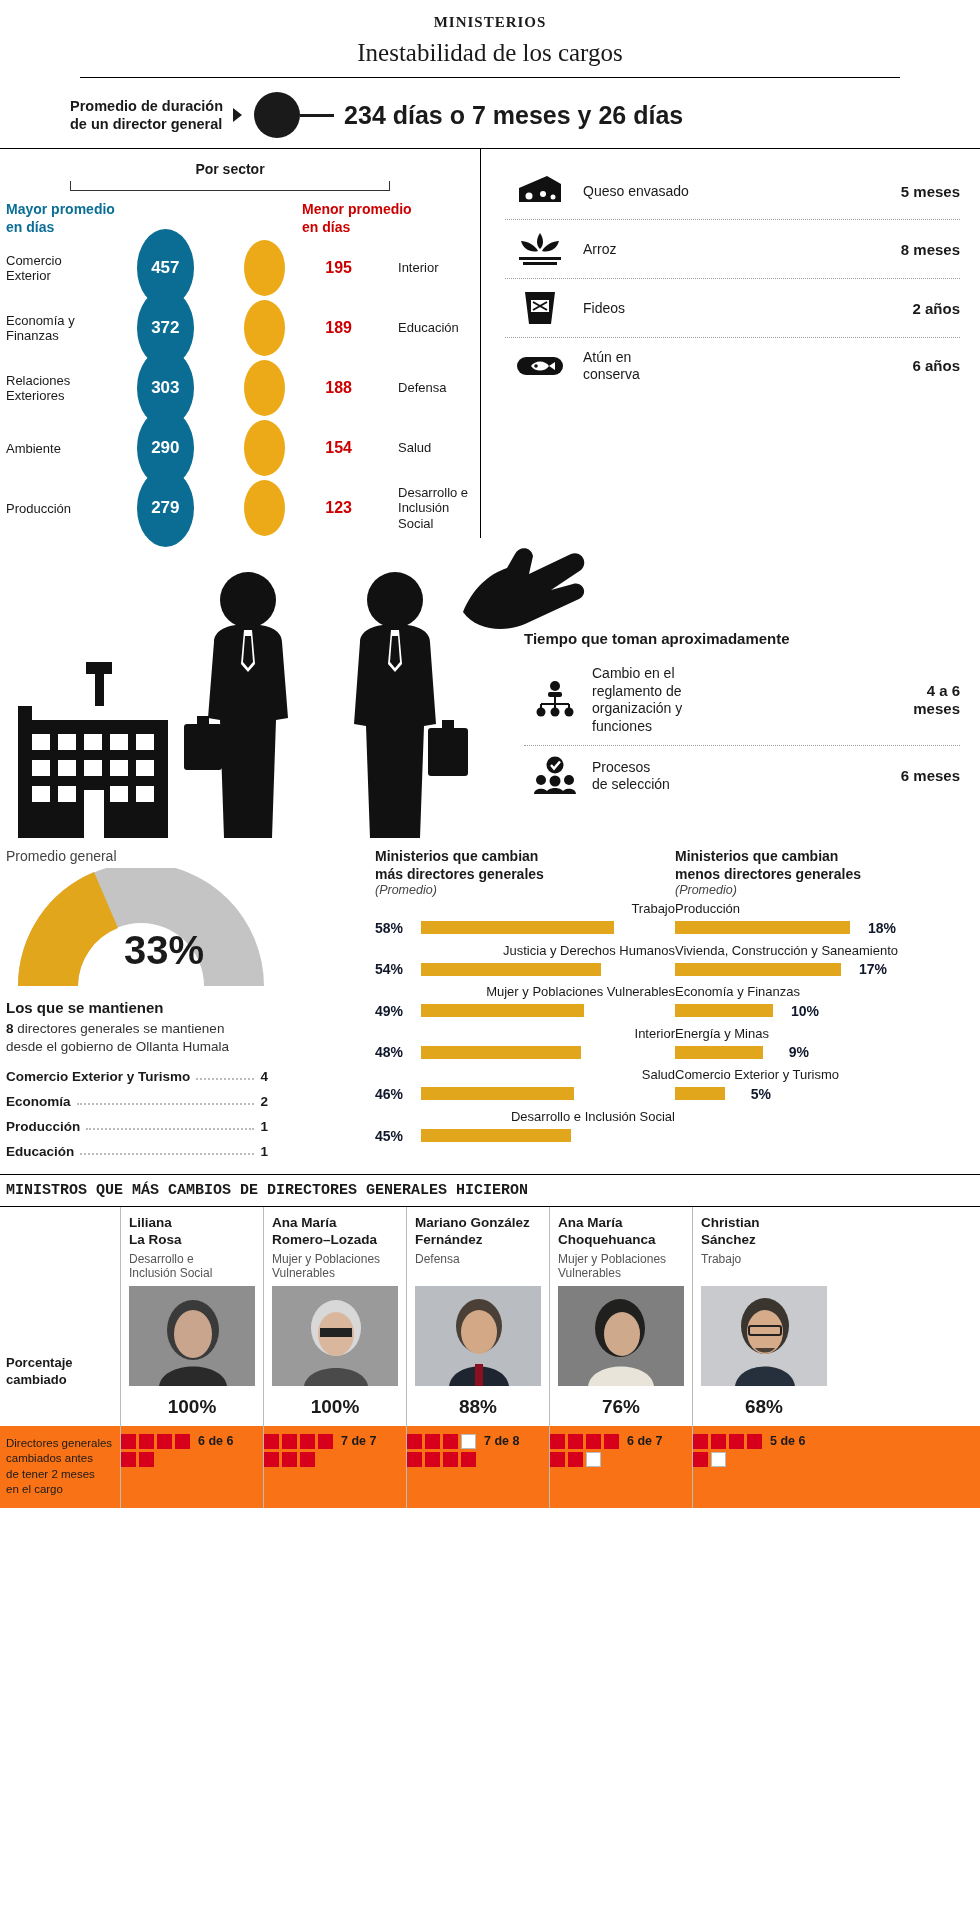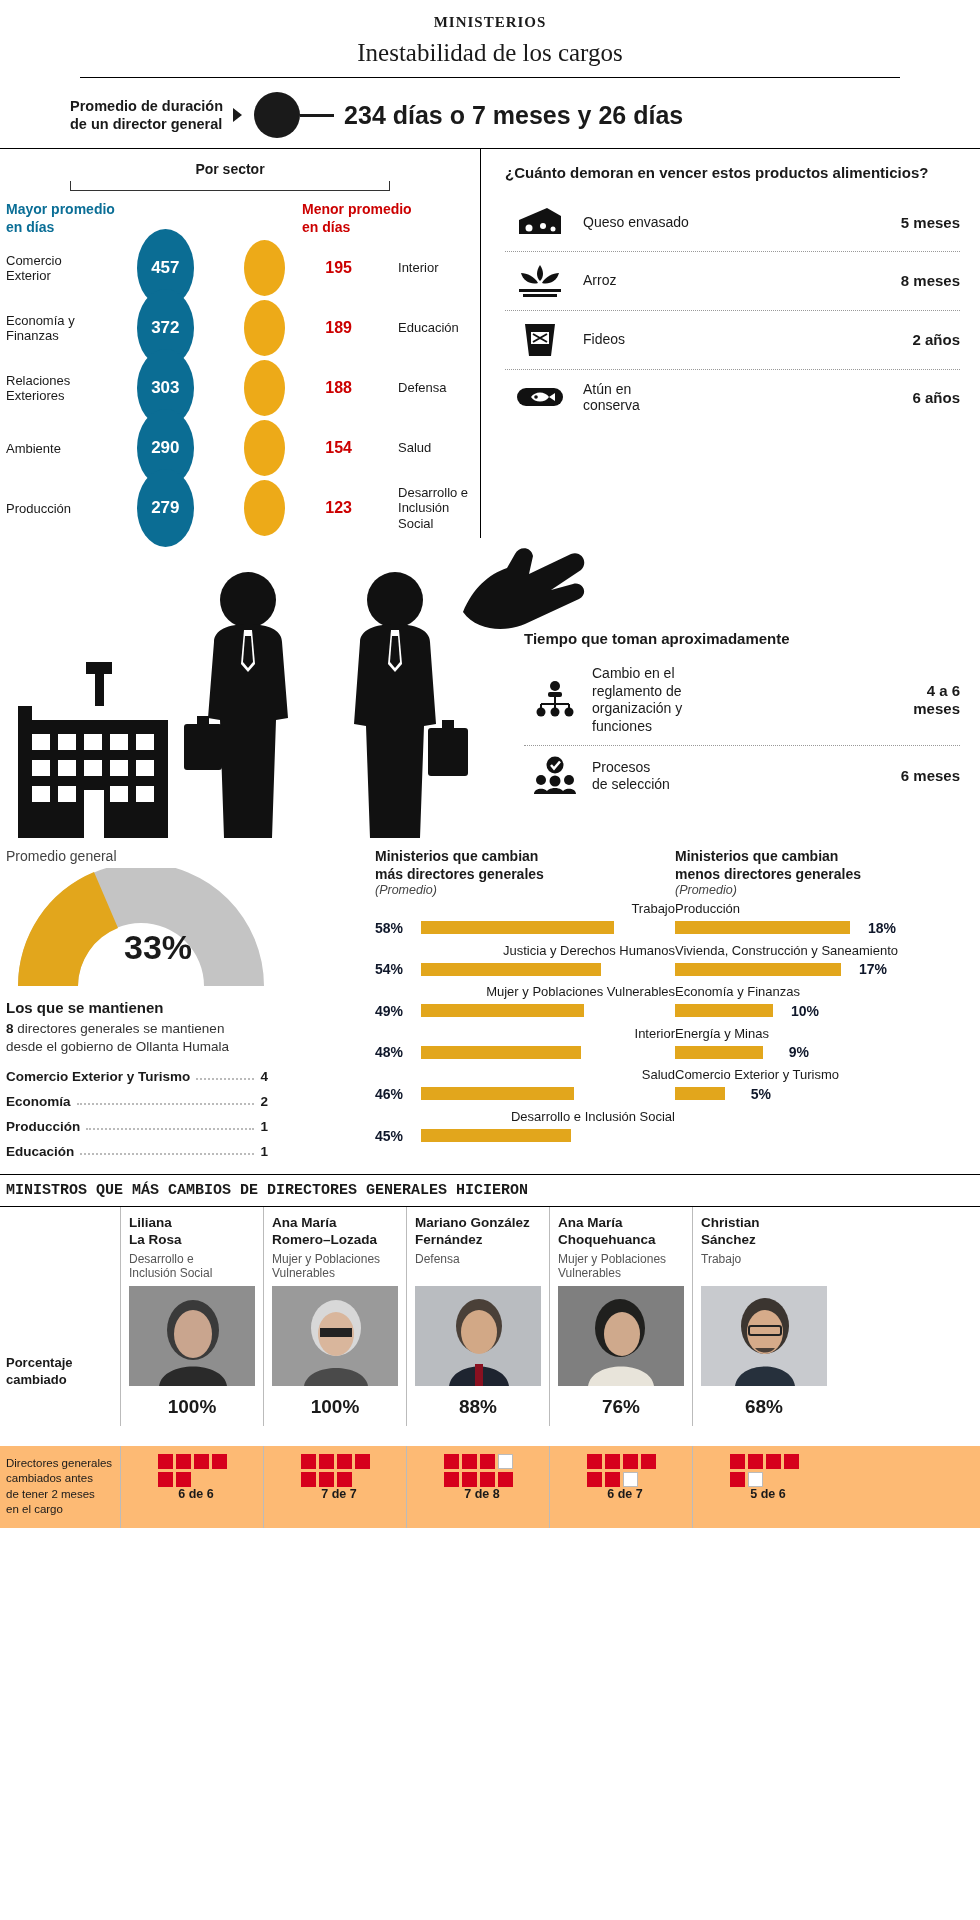--- a/index.html
+++ b/index.html
@@ -106,21 +106,21 @@
 
   
   .band-title {
     border-top: 1px solid #000; border-bottom: 1px solid #000;
     font-weight: bold; font-size: 15px; padding: 7px 6px; margin-top: 4px;
   }
   .pct-wrap { display: flex; padding-top: 10px; }
   .gauge-col { width: 375px; padding-left: 6px; }
   .gauge-title { font-size: 14px; color: #444; margin-bottom: 4px; }
   .gauge-box { position: relative; width: 270px; height: 125px; }
-  .gauge-pct { position: absolute; left: 118px; top: 60px; font-size: 34px; font-weight: bold; }
+  .gauge-pct { position: absolute; left: 118px; top: 60px; font-size: 40px; font-weight: bold; }
   .keep-title { font-weight: bold; font-size: 15px; margin: 6px 0 4px; }
   .keep-text { font-size: 13.5px; line-height: 1.35; color: #333; width: 250px; }
   .keep-text b { color: #1a1a1a; }
   .keep-list { margin-top: 8px; width: 262px; }
   .keep-item { display: flex; align-items: flex-end; font-size: 13.5px; font-weight: bold; padding: 5px 0; }
   .keep-item .dots { flex: 1; border-bottom: 2px dotted #bbb; margin: 0 6px 4px; }
   .keep-item .n { font-weight: bold; }
 
   .bars-col { width: 300px; }
   .bars-col2 { width: 300px; }
@@ -142,26 +142,26 @@
     font-weight: bold; font-size: 15px; padding: 7px 6px; margin-top: 10px; font-family: Liberation Mono, monospace;
   }
   .mgrid { display: flex; }
   .mlead { width: 120px; position: relative; }
   .mlead .pl { position: absolute; left: 6px; top: 148px; font-weight: bold; font-size: 13px; line-height: 1.25; }
   .mcard { width: 143px; border-left: 1px solid #bbb; padding: 8px 8px 0; position: relative; }
   .m-name { font-weight: bold; font-size: 13.5px; line-height: 1.2; }
   .m-role { font-size: 12px; color: #555; line-height: 1.2; margin-top: 4px; height: 28px; }
   .m-photo { width: 100%; height: 100px; margin-top: 6px; position: relative; overflow: hidden; background: #cfcfcf; }
   .m-pct { text-align: center; font-size: 19px; font-weight: bold; padding: 10px 0 8px; }
-  .m-sq { padding: 8px 0 10px; display: flex; align-items: center; flex-direction: column; }
+  .m-sq { padding: 8px 0 10px; display: flex; align-items: flex-start; }
   .sqgrid { display: grid; grid-template-columns: repeat(4, 15px); gap: 3px; }
   .sq { width: 15px; height: 15px; background: #d6001c; }
   .sq.off { background: #fff; border: 1px solid #bbb; }
   .m-ratio { font-size: 12.5px; font-weight: bold; margin-left: 8px; }
-  .mbottom { background: #fdba74; margin-top: 20px; }
+  .mbottom { background: #f97316; }
 
   svg { display: block; }
 </style>
 </head>
 <body>
 
 <div class="page">
 
   <div class="kicker">MINISTERIOS</div>
   <div class="headline">Inestabilidad de los cargos</div>
@@ -222,21 +222,20 @@
           <div class="s-left-label">Producción</div>
           <div class="bubble-blue">279</div>
           <div class="bubble-gold"></div>
           <div class="s-red-num">123</div>
           <div class="s-right-label">Desarrollo e Inclusión Social</div>
         </div>
       </div>
     </div>
 
     <div class="foods">
-      <h3>¿Cuánto demoran en vencer estos productos alimenticios?</h3>
 
       <div class="food-row">
         <div class="food-ico">
           <svg width="46" height="34" viewBox="0 0 46 34">
               <path d="M2 14 L30 2 L44 10 L44 28 L2 28 Z" fill="#111"></path>
               <circle cx="12" cy="22" r="3.5" fill="#fff"></circle>
               <circle cx="26" cy="20" r="3" fill="#fff"></circle>
               <circle cx="36" cy="23" r="2.5" fill="#fff"></circle>
             </svg>
         </div>

